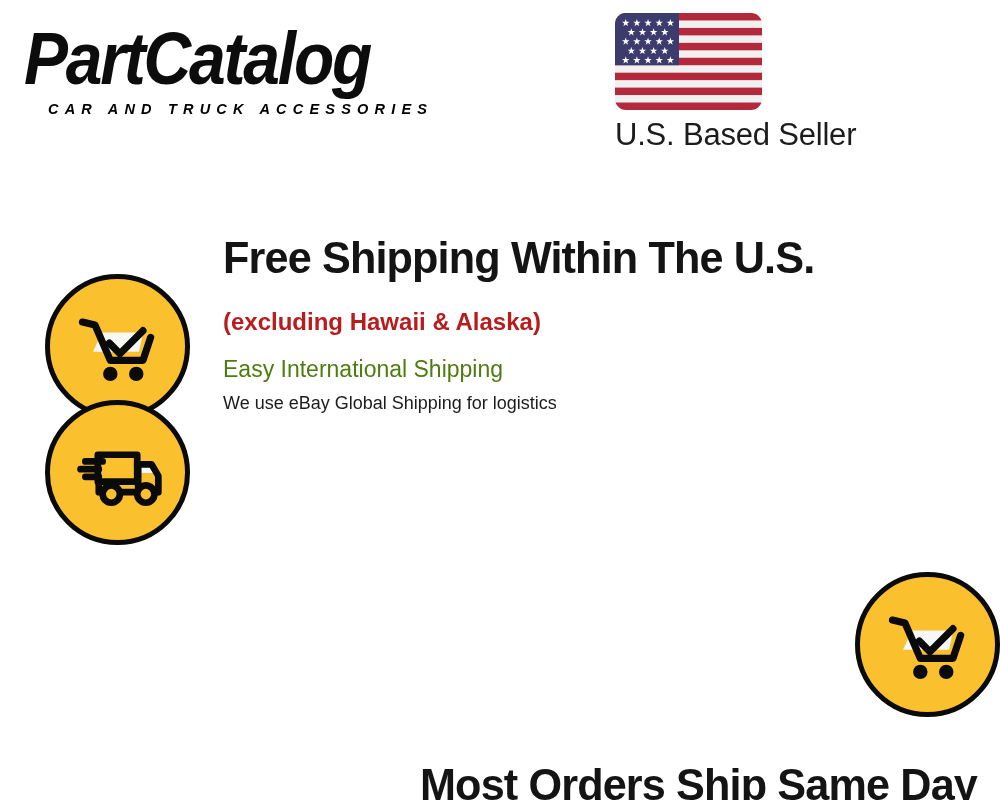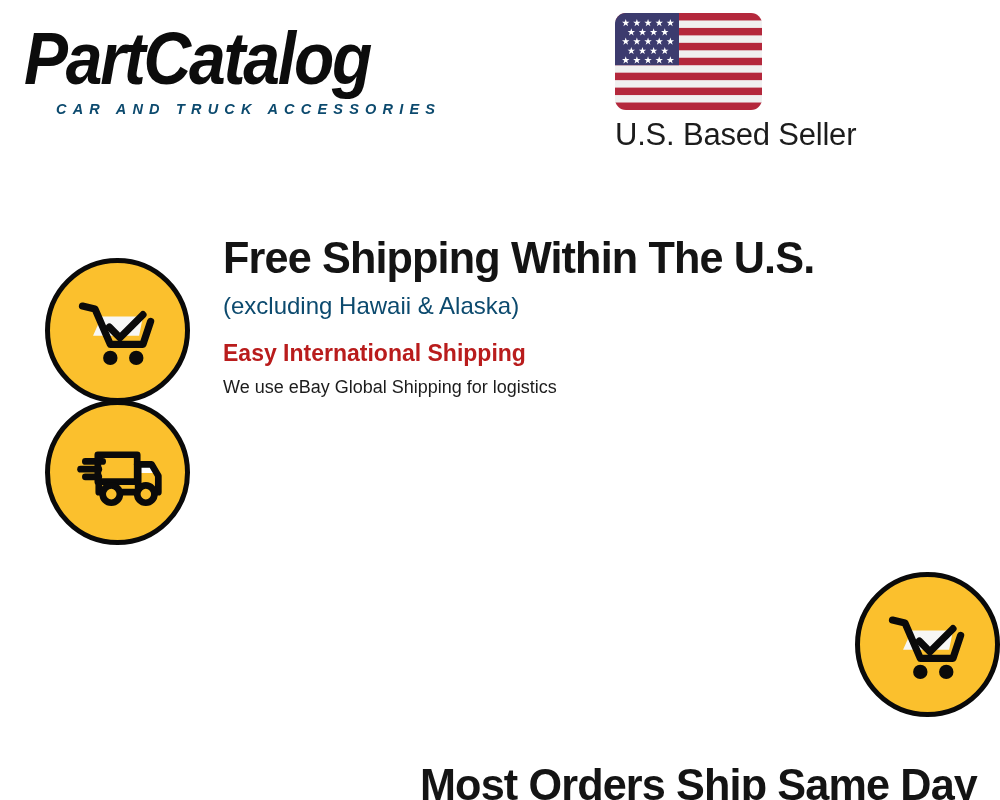--- a/index.html
+++ b/index.html
@@ -43,24 +43,24 @@
     white-space: nowrap;
     transform: scaleY(1.12);
     transform-origin: left top;
   }
   .brand-tagline {
     font-family: "Liberation Sans", sans-serif;
     font-weight: 700;
     font-style: italic;
     font-size: 14.5px;
     letter-spacing: 6.2px;
-    color: #0c4a6e;
+    color: #000000;
     white-space: nowrap;
     margin-top: 11px;
-    margin-left: 32px;
+    margin-left: 24px;
   }
 
   
   .seller-badge {
     position: absolute;
     right: 15px;
     top: 13px;
     width: 270px;
     text-align: left;
   }
@@ -133,33 +133,33 @@
     font-size: 45px;
     line-height: 52px;
     letter-spacing: -0.9px;
     color: #141414;
     white-space: nowrap;
     transform: scaleX(0.96);
     transform-origin: left center;
   }
   .feature-note {
     font-family: "Liberation Sans", sans-serif;
-    font-weight: 400;
+    font-weight: 700;
     font-size: 24px;
     line-height: 32px;
-    color: #0c4a6e;
-    margin-top: 6px;
+    color: #b91c1c;
+    margin-top: 22px;
     white-space: nowrap;
   }
   .feature-sub-bold {
     font-family: "Liberation Sans", sans-serif;
-    font-weight: 700;
+    font-weight: 400;
     font-size: 23px;
     line-height: 30px;
-    color: #b91c1c;
+    color: #4d7c0f;
     margin-top: 16px;
     white-space: nowrap;
   }
   .feature-sub {
     font-family: "Liberation Sans", sans-serif;
     font-weight: 400;
     font-size: 18px;
     line-height: 32px;
     color: #1c1c1c;
     margin-top: 3px;

